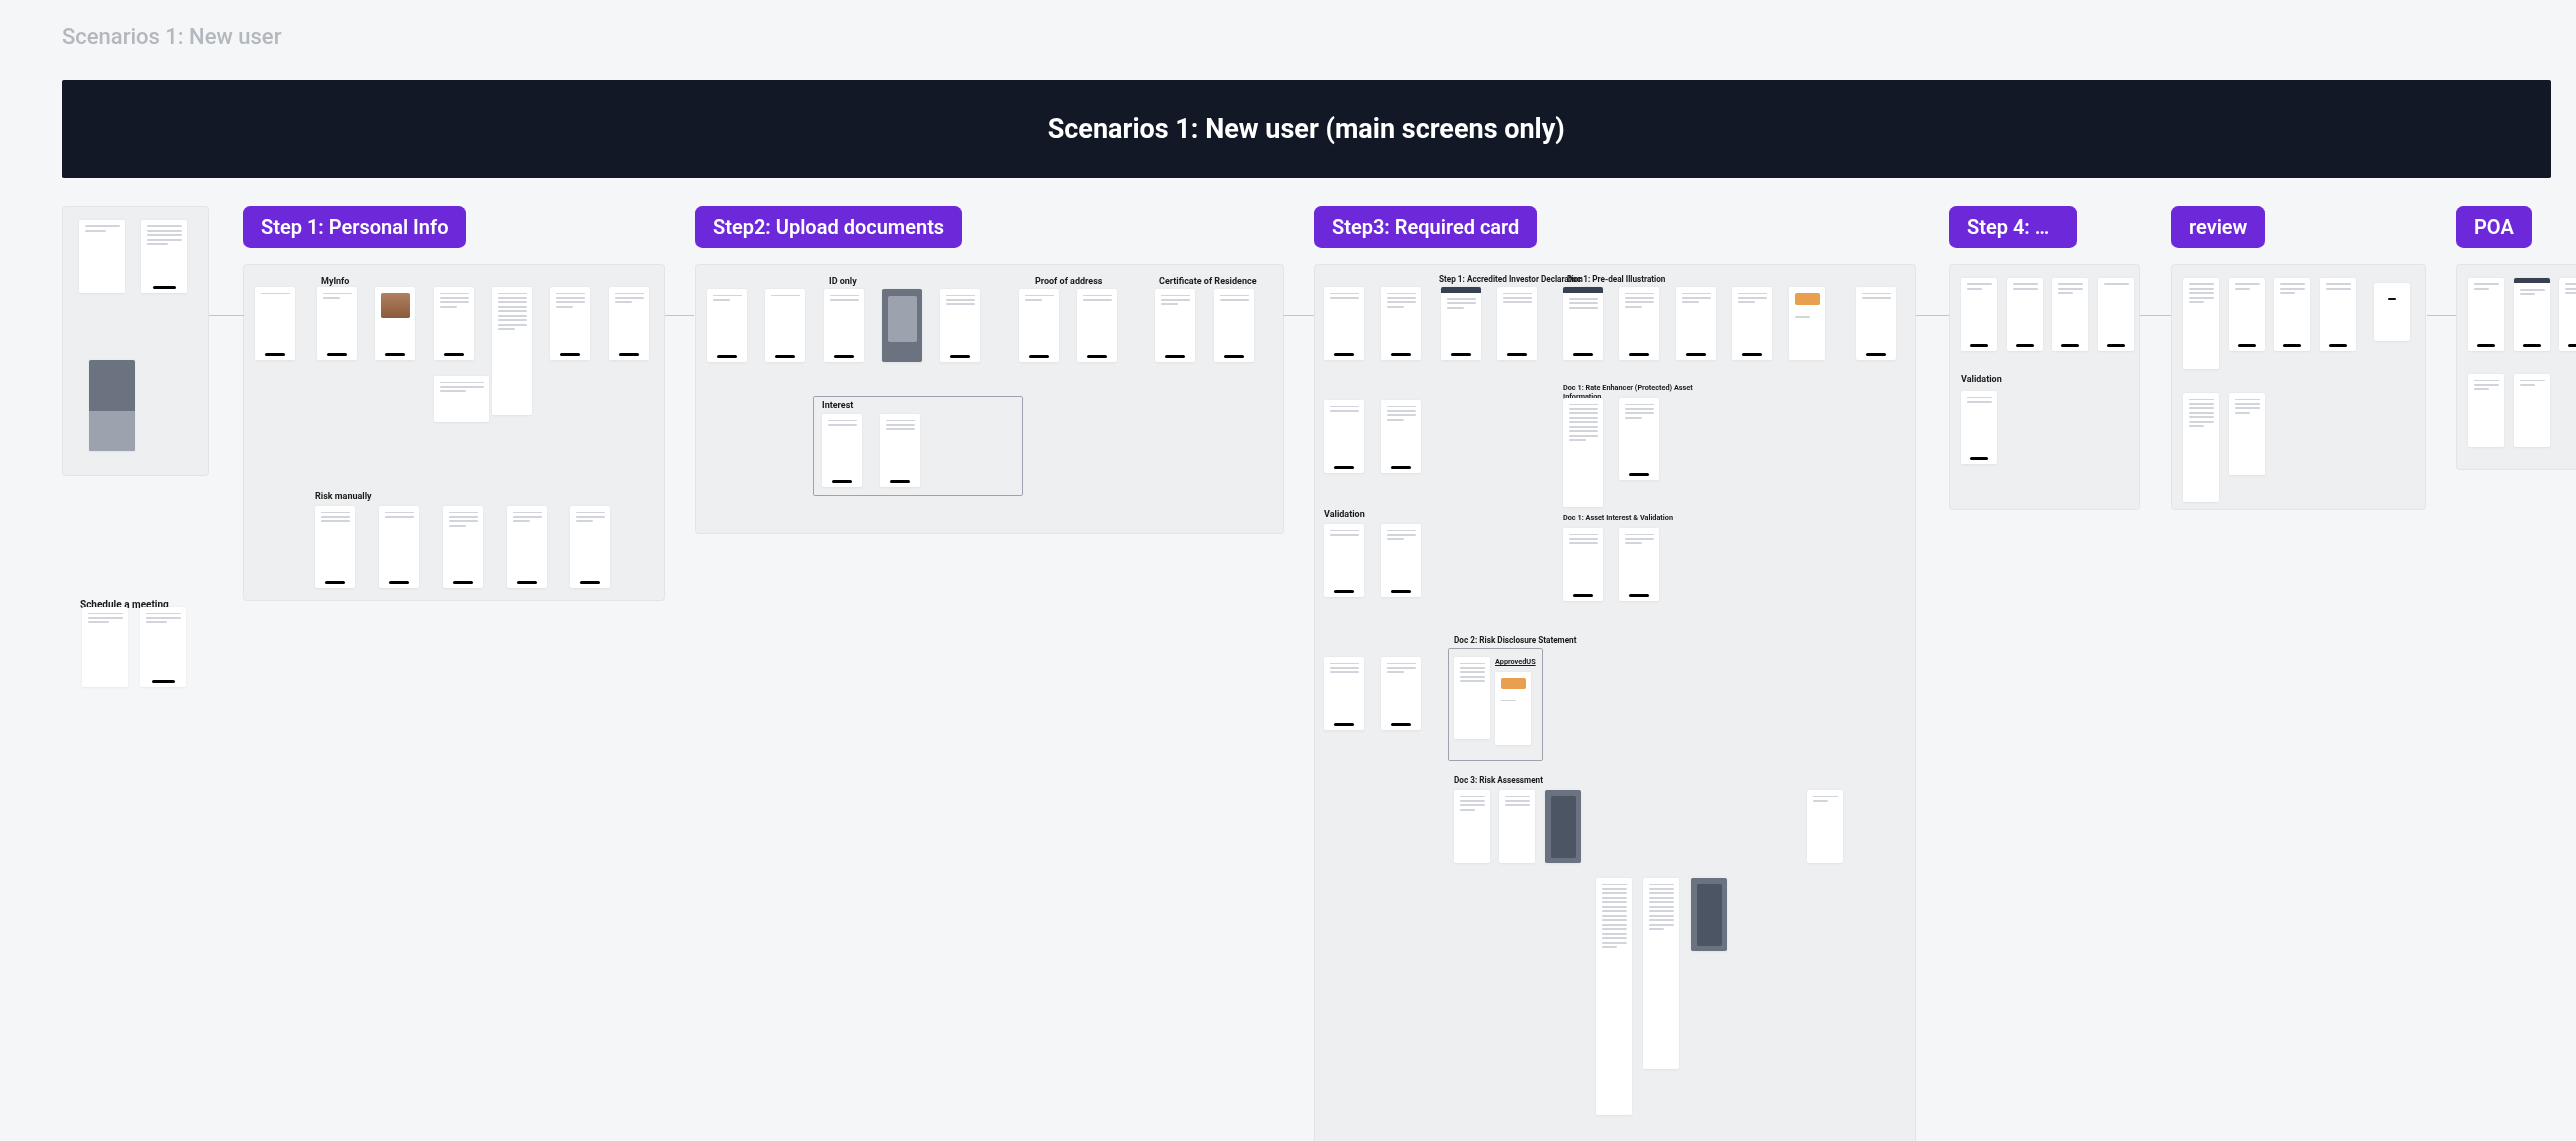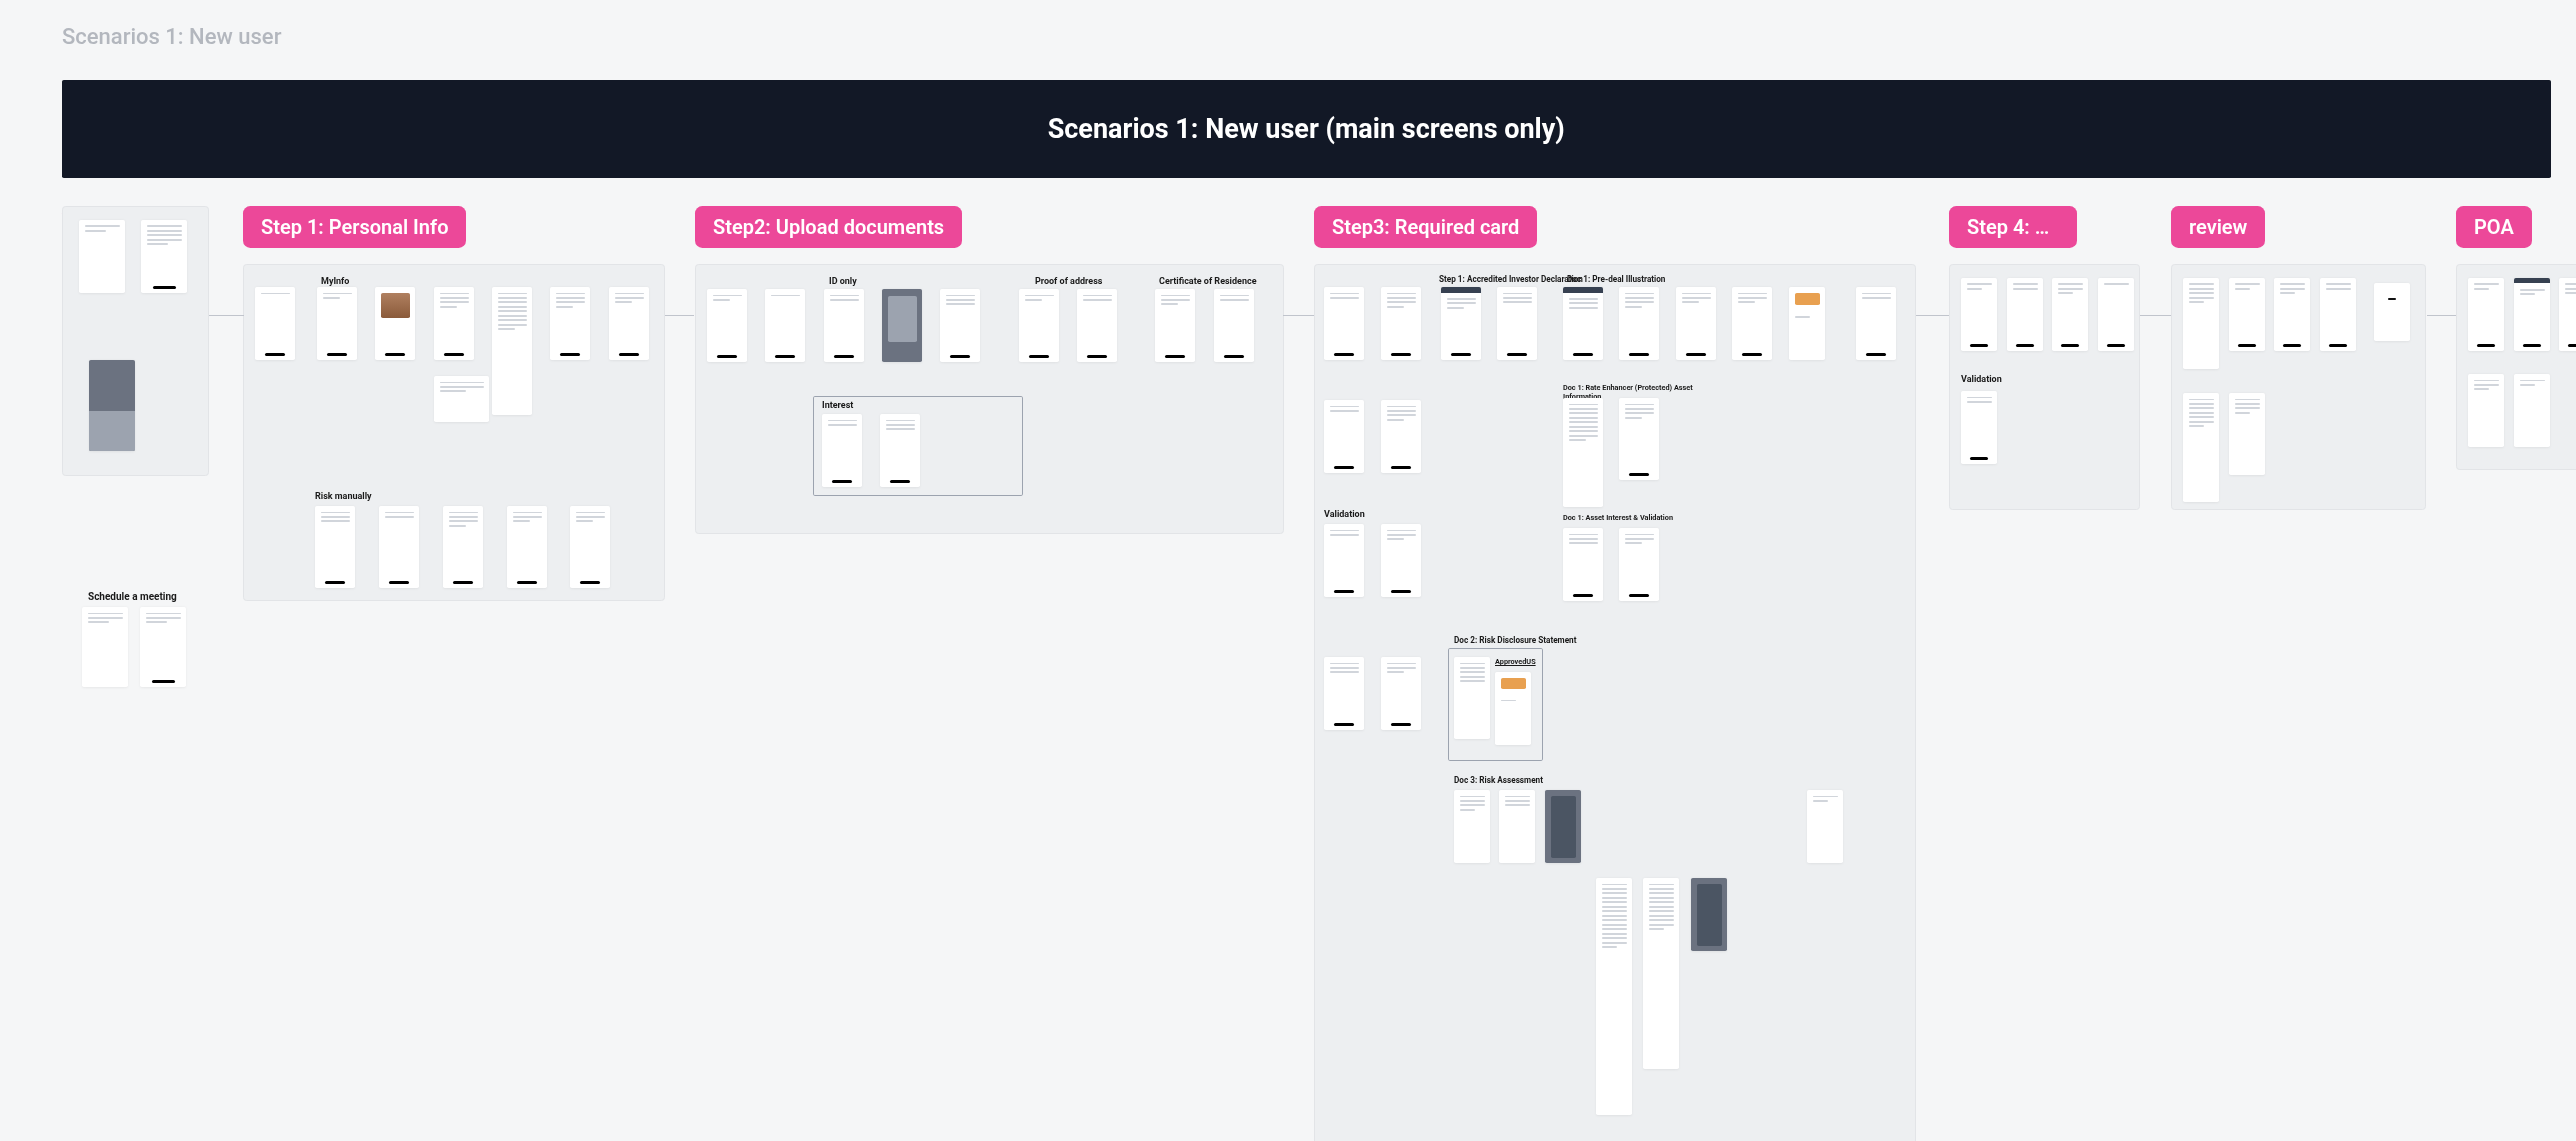--- a/index.html
+++ b/index.html
@@ -15,21 +15,21 @@
   font-size: 22px; color: #b3b7be; font-weight: 500;
 }
 .banner {
   position: absolute; top: 80px; left: 62px; right: 25.5px;
   height: 98px; background: #121826; border-radius: 1.8px;
   display: flex; align-items: center; justify-content: center;
 }
 .banner-t { color: #fff; font-size: 27px; font-weight: 700; }
 .canvas { position: absolute; top: 206px; left: 62px; right: 25.5px; bottom: 0; }
 .sec-lbl {
-  position: absolute; background: #ec4899; color: #fff; border-radius: 7.3px;
+  position: absolute; background: #6d28d9; color: #fff; border-radius: 7.3px;
   padding: 9px 18px; font-size: 20px; font-weight: 600; white-space: nowrap;
   text-overflow: ellipsis; overflow: hidden;
 }
 .group {
   position: absolute; background: #edeff1; border-radius: 3.6px;
   border: 0.9px solid #e2e4e7;
 }
 .sub-lbl {
   position: absolute; font-size: 9px; font-weight: 700; color: #1a1a1a;
 }
@@ -83,21 +83,21 @@
           <div class="ln"></div>
           <div class="ln sh"></div>
         </div>
       <div class="bar"></div>
     </div>
     <div class="frame dark" style="left:25.5px;top:153px;width:46px;height:91px;">
       <div style="position:absolute;bottom:0;left:0;right:0;height:40px;background:#9ca3af;"></div>
     </div>
   </div>
 
-  <div class="sub-lbl" style="left:18px;top:385px;font-size:10px;margin-left:8px;">Schedule a meeting</div>
+  <div class="sub-lbl" style="left:18px;top:393px;font-size:10px;">Schedule a meeting</div>
   <div class="frame" style="left:20px;top:401px;width:46px;height:80px;">
     <div class="lines">
         <div class="ln"></div>
         <div class="ln"></div>
         <div class="ln sh"></div>
       </div>
   </div>
   <div class="frame" style="left:78px;top:401px;width:46px;height:80px;">
     <div class="lines">
         <div class="ln"></div>

